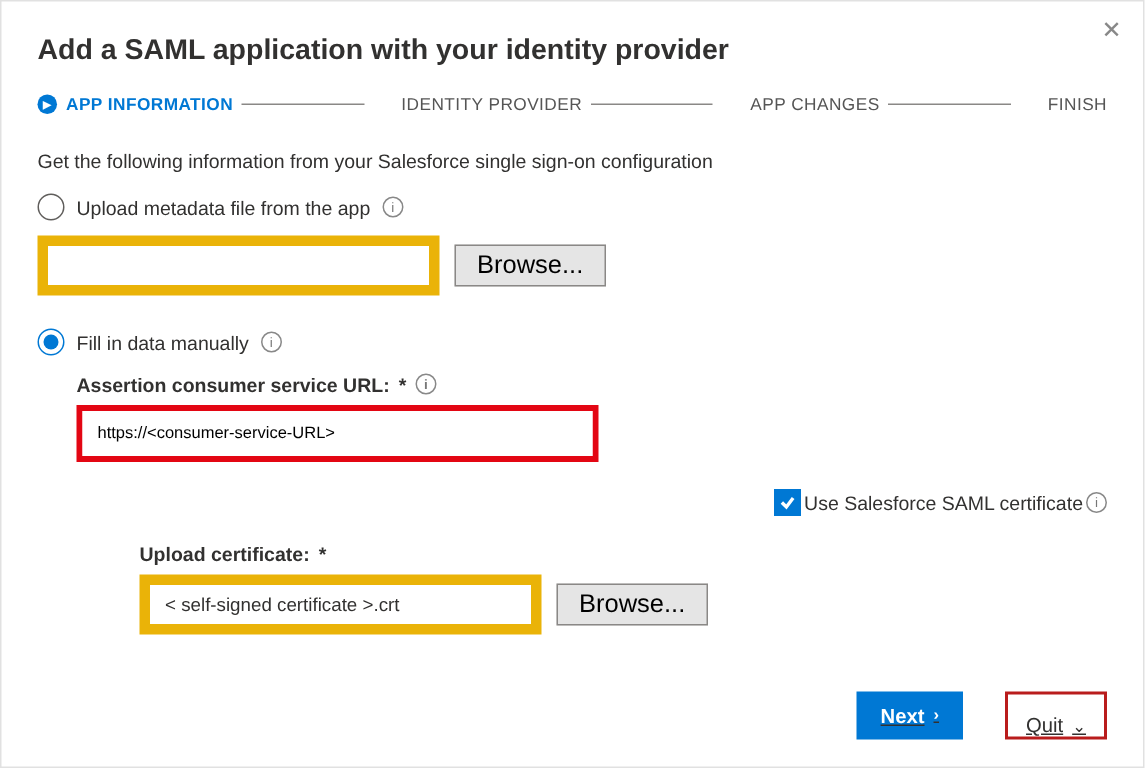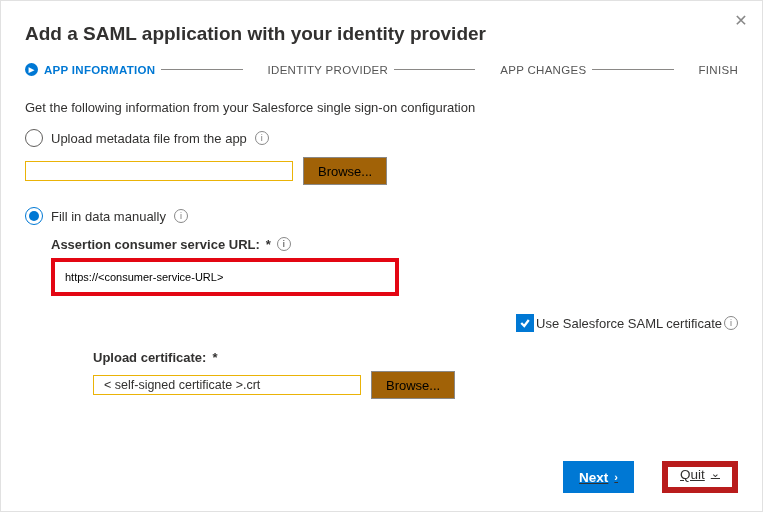--- a/index.html
+++ b/index.html
@@ -46,26 +46,26 @@
   }
   .info-icon {
     width:14px; height:14px; border:1px solid #888;
     border-radius:50%; display:inline-flex;
     align-items:center; justify-content:center;
     font-size:9px; color:#777; font-style:normal;
   }
   .indent { margin-left:26px; }
   .file-row { display:flex; align-items:center; gap:10px; margin:8px 0 22px 0; }
   .file-box {
-    width:268px; height:20px; border:1px solid #eab308; background:#fff;
+    width:268px; height:40px; border:7px solid #eab308; background:#fff;
   }
   .file-box.filled { padding:0 10px; display:flex; align-items:center; font-size:12.5px; }
   .browse-btn {
     height:28px; padding:0 14px; border:1px solid #8a8886;
-    background:#a16207; font-size:13px; cursor:pointer;
+    background:#e5e5e5; font-size:17px; cursor:pointer;
     display:inline-flex; align-items:center;
   }
   .field-label { font-weight:600; font-size:13px; margin-bottom:6px; display:flex; align-items:flex-start; gap:6px; }
   .req { color:#323130; }
   .acs-input {
     width:340px; height:30px; padding:0 10px; font-size:11px;
     border:none; outline:none; background:#fff;
   }
   .acs-wrap { border:4px solid #e30613; width:348px; margin-bottom:18px; }
   .check-row { display:flex; align-items:center; gap:2px; margin-bottom:18px;justify-content:flex-end; }
@@ -78,23 +78,23 @@
   .footer {
     position:absolute; bottom:18px; right:24px;
     display:flex; gap:28px;text-decoration:underline;
   }
   .btn-primary {
     background:#0078d4; color:#fff; border:none;
     height:32px; padding:0 16px; font-size:13.5px; font-weight:600;
     display:inline-flex; align-items:center; gap:6px; cursor:pointer;
   }
   .btn-secondary {
-    background:#fff; color:#323130; border:6px solid #b91c1c;
+    background:#fff; color:#323130; border:2px solid #b91c1c;
     height:32px; padding:0 12px; font-size:13.5px;
-    display:inline-flex; align-items:flex-start; gap:6px; cursor:pointer;
+    display:inline-flex; align-items:flex-end; gap:6px; cursor:pointer;
   }
   .chev { font-size:11px; }
 </style>
 </head>
 <body>
 
 <div class="close-btn">
   <span>✕</span>
 </div>
 

